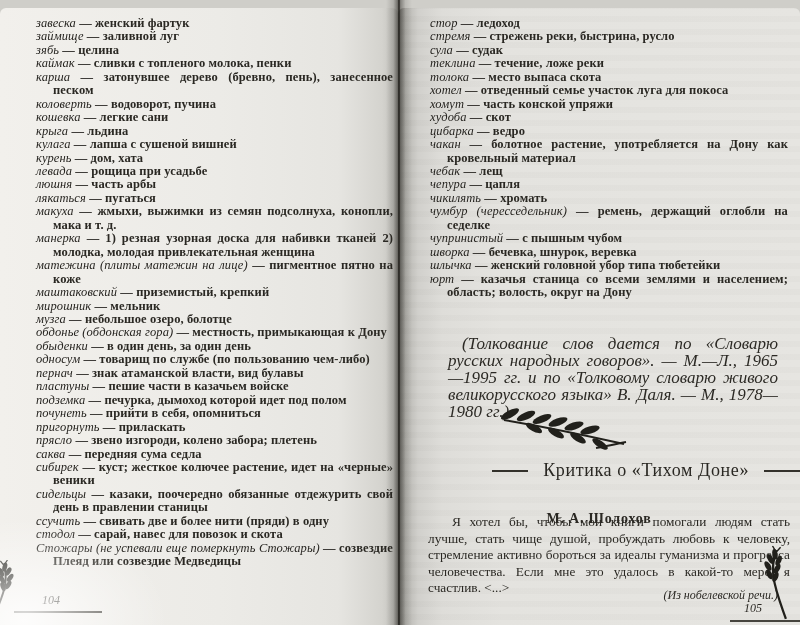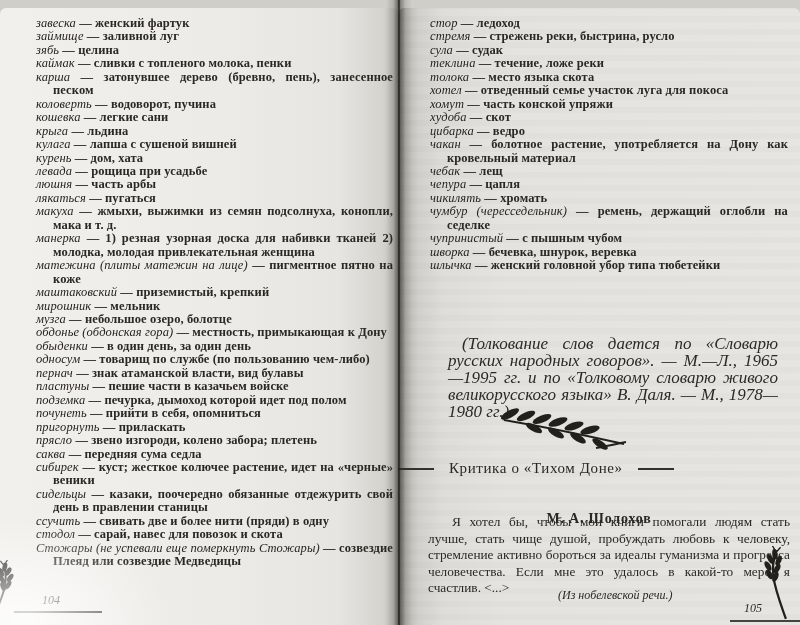--- a/index.html
+++ b/index.html
@@ -24,30 +24,30 @@
   .term{font-style:italic;}
   .def{font-weight:bold;color:#2a2823;}
   .sep{font-weight:bold;}
 
   .citation{position:absolute;left:50px;top:327px;width:330px;font-style:italic;
     font-size:17px;line-height:17px;text-align:justify;text-indent:14px;color:#2b2924;}
 
   .branch{position:absolute;left:100px;top:392px;width:132px;height:56px;}
 
   .heading{position:absolute;left:0;top:452px;width:100%;display:flex;align-items:center;
-    justify-content:flex-start;gap:15px;font-size:15px;letter-spacing:.6px;color:#2a2823;}
+    justify-content:flex-end;gap:15px;font-size:18px;letter-spacing:.6px;color:#2a2823;}
   .heading .rule{display:inline-block;width:36px;height:2px;background:#33312b;}
 
   .author{position:absolute;left:0;top:483px;width:100%;text-align:center;font-weight:bold;
     font-size:14px;letter-spacing:.8px;color:#2a2823;margin-top:20px;}
 
   .quote{position:absolute;left:30px;top:506px;width:362px;font-size:13.3px;line-height:16.6px;
     text-align:justify;text-indent:24px;color:#2a2823;}
 
-  .attribution{position:absolute;right:22px;top:580px;width:220px;text-align:left;
+  .attribution{position:absolute;right:22px;top:580px;width:220px;text-align:right;
     font-style:italic;font-size:12px;color:#2b2924;}
 
   .folio{position:absolute;font-style:italic;font-size:12px;color:#2b2924;}
   .folio-left{left:42px;top:585px;}
   .folio-rule{position:absolute;height:1.5px;background:#46443e;}
   .folio-rule-left{left:14px;top:603px;width:88px;}
   .folio-right{left:346px;top:593px;}
   .folio-rule-right{left:332px;top:612px;width:70px;}
 
   .wheat{position:absolute;}
@@ -151,21 +151,21 @@
     <div class="glossary glossary-right">
 
         <div class="entry"><span class="term">стор</span><span class="sep"> — </span><span class="def">ледоход</span></div>
 
         <div class="entry"><span class="term">стремя</span><span class="sep"> — </span><span class="def">стрежень реки, быстрина, русло</span></div>
 
         <div class="entry"><span class="term">сула</span><span class="sep"> — </span><span class="def">судак</span></div>
 
         <div class="entry"><span class="term">теклина</span><span class="sep"> — </span><span class="def">течение, ложе реки</span></div>
 
-        <div class="entry"><span class="term">толока</span><span class="sep"> — </span><span class="def">место языка скота</span></div>
+        <div class="entry"><span class="term">толока</span><span class="sep"> — </span><span class="def">место выпаса скота</span></div>
 
         <div class="entry"><span class="term">хотел</span><span class="sep"> — </span><span class="def">отведенный семье участок луга для покоса</span></div>
 
 
         <div class="entry"><span class="term">хомут</span><span class="sep"> — </span><span class="def">часть конской упряжи</span></div>
 
         <div class="entry"><span class="term">худоба</span><span class="sep"> — </span><span class="def">скот</span></div>
 
         <div class="entry"><span class="term">цибарка</span><span class="sep"> — </span><span class="def">ведро</span></div>
 
@@ -178,20 +178,21 @@
         <div class="entry"><span class="term">чикилять</span><span class="sep"> — </span><span class="def">хромать</span></div>
 
         <div class="entry"><span class="term">чумбур (чересседельник)</span><span class="sep"> — </span><span class="def">ремень, держащий оглобли на седелке</span></div>
 
         <div class="entry"><span class="term">чупринистый</span><span class="sep"> — </span><span class="def">с пышным чубом</span></div>
 
         <div class="entry"><span class="term">шворка</span><span class="sep"> — </span><span class="def">бечевка, шнурок, веревка</span></div>
 
         <div class="entry"><span class="term">шлычка</span><span class="sep"> — </span><span class="def">женский головной убор типа тюбетейки</span></div>
 
+        <div class="entry"><span class="term">юрт</span><span class="sep"> — </span><span class="def">казачья станица со всеми землями и населением; область; волость, округ на Дону</span></div>
       </div>
 
     <div class="citation">(Толкование слов дается по «Словарю русских народных говоров». — М.—Л., 1965—1995 гг. и по «Толковому словарю живого великорусского языка» В. Даля. — М., 1978—1980 гг.)</div>
 
     <svg class="branch" viewBox="0 0 132 56" fill="none">
       <path d="M6 20 C42 26 82 34 126 44" stroke="#21201b" stroke-width="2"></path>
       <path d="M98 48 C110 46 118 44 128 42" stroke="#21201b" stroke-width="2"></path>
       <g fill="#21201b">
         <ellipse cx="12" cy="14" rx="10" ry="3.6" transform="rotate(-28 12 14)"></ellipse>
         <ellipse cx="28" cy="16" rx="10" ry="3.6" transform="rotate(-24 28 16)"></ellipse>

